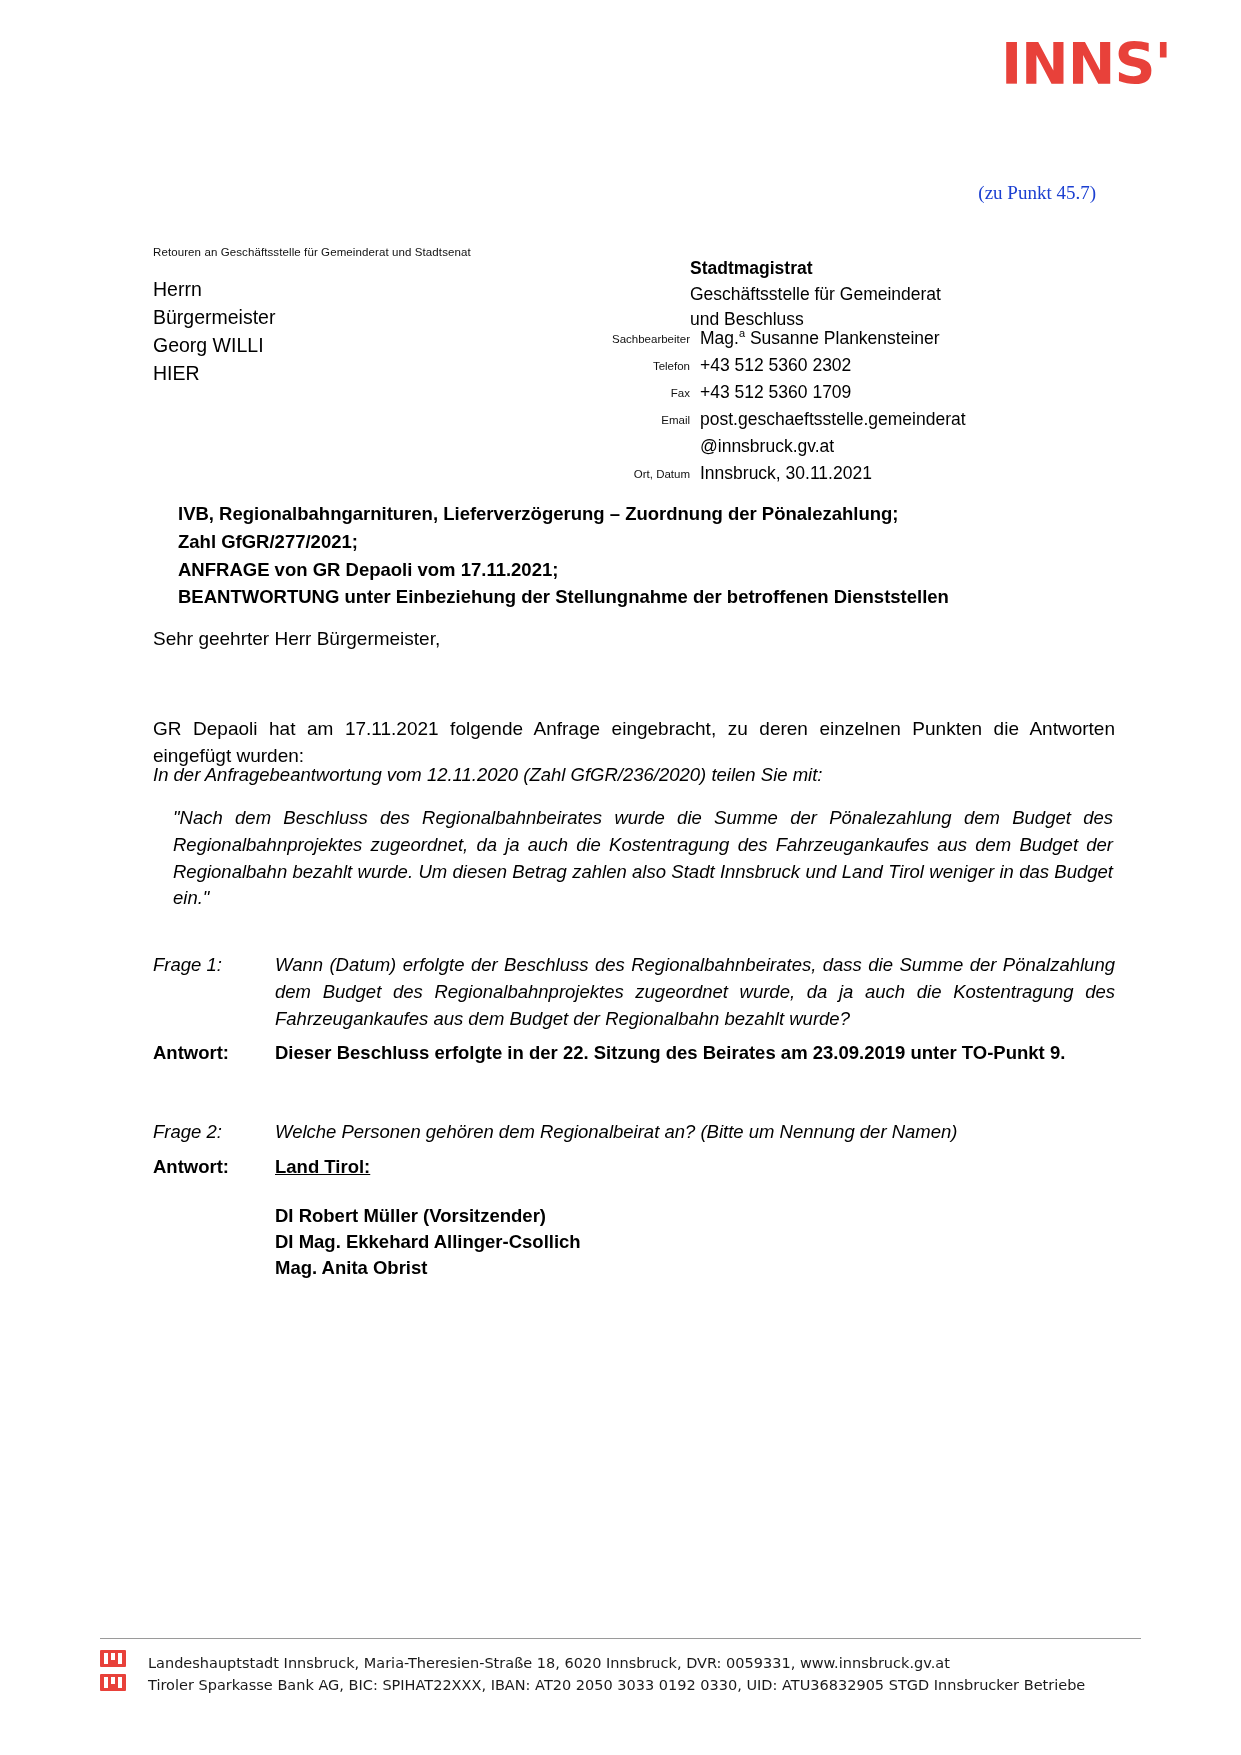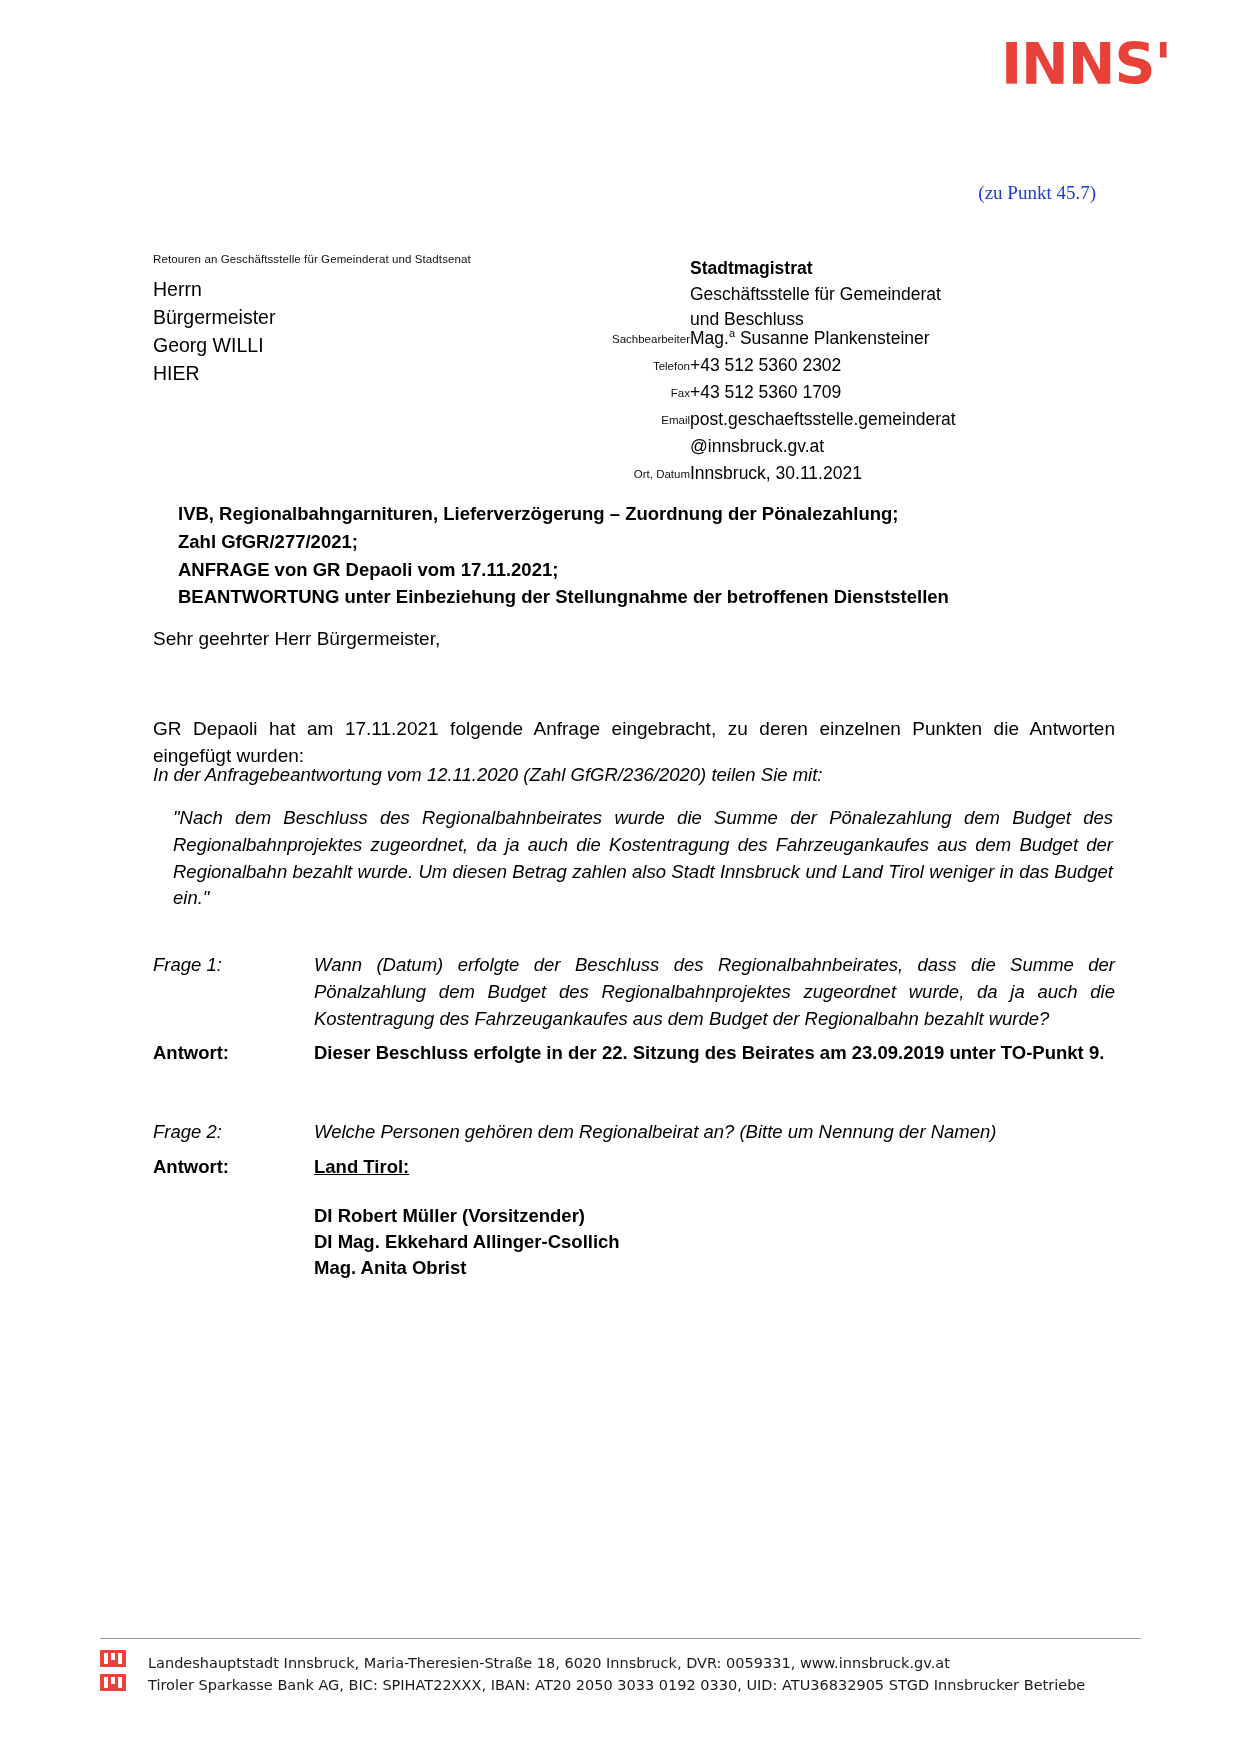--- a/index.html
+++ b/index.html
@@ -44,21 +44,21 @@
     top: 182px;
     color: #1b3fd1;
     font-size: 19px;
     font-family: "Liberation Serif", serif;
   }
 
   
   .retouren {
     position: absolute;
     left: 153px;
-    top: 253px;
+    top: 246px;
     font-size: 11.5px;
     color: #111;
     letter-spacing: 0.1px;
   }
   .addressee {
     position: absolute;
     left: 153px;
     top: 276px;
     font-size: 19.5px;
     line-height: 1.43;
@@ -83,20 +83,21 @@
   }
   .contact-row {
     display: flex;
     align-items: baseline;
     min-height: 27px;
   }
   .contact-row .lbl {
     width: 115px;
     text-align: right;
     font-size: 11.5px;
+    padding-right: 10px;
     color: #111;
     flex: none;
     position: relative;
     top: -1px;
   }
   .contact-row .val {
     font-size: 17.5px;
     line-height: 1.42;
   }
   .contact-row .val sup {
@@ -167,21 +168,20 @@
   }
   .qa-row .label {
     width: 122px;
     flex: none;
     line-height: 1.45;
   }
   .qa-row .text {
     flex: 1;
     line-height: 1.45;
     text-align: justify;
-    margin-left: 39px;
   }
   .q-label { font-style: italic; }
   .q-text  { font-style: italic; }
   .a-label { font-weight: bold; }
   .a-text  { font-weight: bold; }
   .gap-sm { height: 8px; }
   .gap-lg { height: 52px; }
   .gap-md { height: 22px; }
   .uline { text-decoration: underline; }
   .names { font-weight: bold; line-height: 1.42; }

